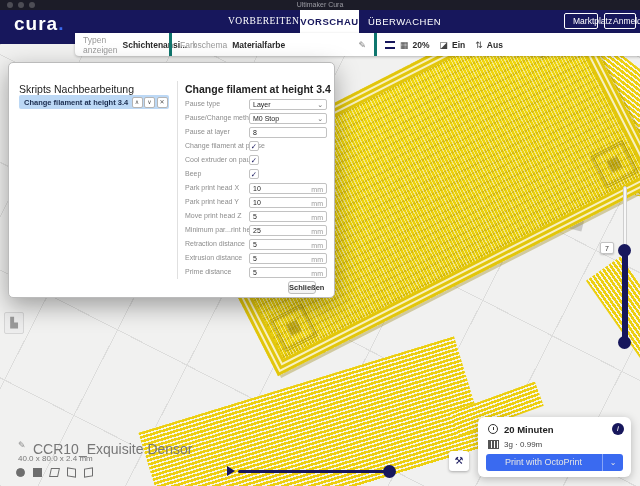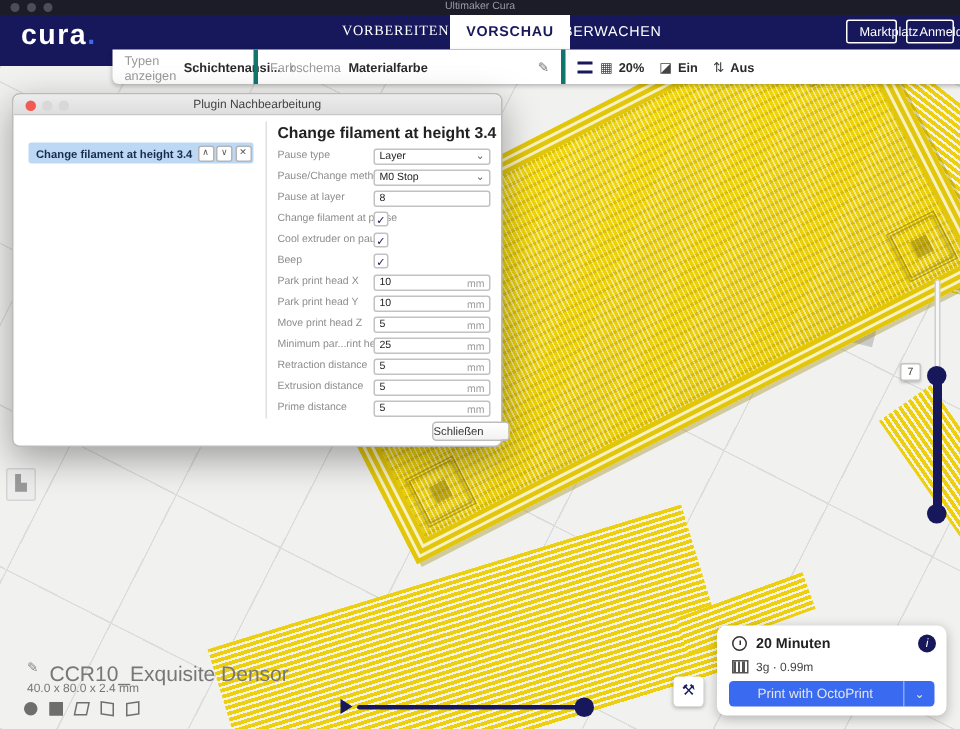--- a/index.html
+++ b/index.html
@@ -77,21 +77,21 @@
   .mini-btn { width:11px; height:11px; background:#fff; border:1px solid #b5b5b5; border-radius:2px; font-size:6px; line-height:9px; text-align:center; color:#555; margin-right:1.5px; }
   #add-script-btn { left:10px; top:50px; height:14px; background:linear-gradient(#fff,#f2f2f2); border:1px solid #bdbdbd; border-radius:3px; font-size:7.5px; color:#333; line-height:12px; padding:0 6px; }
   #dlg-vsep2 { left:168px; top:18px; width:1px; height:198px; background:#e0e0e0; }
   #dlg-heading-right { left:176px; top:20px; font-size:10.5px; font-weight:bold; color:#222; }
   .frow { position:absolute; left:176px; width:146px; height:11px; }
   .frow .flabel { position:absolute; left:0; top:1px; font-size:7px; color:#8d8d8d; }
   .fctrl { position:absolute; left:64px; top:0; width:78px; height:10.5px; background:#fff; border:1px solid #c2c2c2; border-radius:2px; font-size:7px; color:#222; line-height:9px; padding:0 3px; }
   .fctrl .unit { position:absolute; right:3px; top:0.5px; color:#9a9a9a; }
   .fctrl .sel-chev { position:absolute; right:3px; top:0; color:#666; font-size:7px; }
   .fcheck { position:absolute; left:64px; top:0; width:10px; height:10px; background:#fff; border:1px solid #c2c2c2; border-radius:2px; font-size:7.5px; line-height:9px; text-align:center; color:#17175c; }
-  #close-btn { left:279px; top:218px; width:52px; height:13px; background:linear-gradient(#fff,#f2f2f2); border:1px solid #bdbdbd; border-radius:3px; font-size:7.5px; color:#333; text-align:left; line-height:11px; }
+  #close-btn { left:279px; top:218px; width:28px; height:13px; background:linear-gradient(#fff,#f2f2f2); border:1px solid #bdbdbd; border-radius:3px; font-size:7.5px; color:#333; text-align:left; line-height:11px;font-weight:bold; }
 
   
   #model-pencil { left:18px; top:440px; color:#888; font-size:9px; }
   #model-name { left:33px; top:441px; font-size:14px; color:#777; }
   #model-dims { left:18px; top:454px; font-size:8px; color:#777; }
   .view-ic { position:absolute; top:468px; width:9px; height:9px; border:1.5px solid #6e6e6e; }
   .view-ic.solid { background:#6e6e6e; }
   .view-ic.round { border-radius:50%; background:#6e6e6e; }
 
   
@@ -132,21 +132,21 @@
 <div id="os-titlebar" class="abs">
   <span class="traffic-dot" style="left:7px;"></span>
   <span class="traffic-dot" style="left:18px;"></span>
   <span class="traffic-dot" style="left:29px;"></span>
   <div id="os-title">Ultimaker Cura</div>
 </div>
 
 <div id="header" class="abs">
   <div id="logo" class="abs"><span>cura</span><span class="dot">.</span></div>
   <div class="tab abs" style="left:228px; width:68px;font-family:Liberation Serif, serif;">VORBEREITEN</div>
-  <div class="tab abs active" style="left:300px; width:80px;">VORSCHAU</div>
+  <div class="tab abs active" style="left:300px; width:59px;">VORSCHAU</div>
   <div class="tab abs" style="left:368px; width:72px;">ÜBERWACHEN</div>
   <div class="hdr-btn abs" style="left:564px; width:34px;">Marktplatz</div>
   <div class="hdr-btn abs" style="left:604px; width:32px;">Anmelden</div>
 </div>
 
 <div id="stage-bar" class="abs">
   <div class="seg" style="width:94px;">
     <span class="lbl">Typen anzeigen</span>
     <span class="val">Schichtenansi...</span>
     <span class="chev">‹</span>
@@ -174,27 +174,22 @@
 <div id="layer-track-range" class="abs"></div>
 <div class="slider-ball abs" style="left:618px; top:244px;"></div>
 <div class="slider-ball abs" style="left:618px; top:336px;"></div>
 <div id="layer-badge" class="abs">7</div>
 
 <div id="sim-play" class="abs"></div>
 <div id="sim-line" class="abs"></div>
 <div id="sim-handle" class="slider-ball abs"></div>
 
 <div id="dialog" class="abs">
-  <div id="dlg-titlebar" class="abs">
-    <span class="dlg-dot" style="left:8px; background:#f05c54;"></span>
-    <span class="dlg-dot" style="left:19px; background:#d8d8d8;"></span>
-    <span class="dlg-dot" style="left:30px; background:#d8d8d8;"></span>
-    <div id="dlg-title">Plugin Nachbearbeitung</div>
-  </div>
-
+
+  <div id="dlg-heading-left" class="abs">Skripts Nachbearbeitung</div>
 
   <div id="script-item" class="abs">
     <span class="name">Change filament at height 3.4</span>
     <span class="mini-btn">∧</span>
     <span class="mini-btn">∨</span>
     <span class="mini-btn">✕</span>
   </div>
 
 
   <div id="dlg-vsep2" class="abs"></div>

